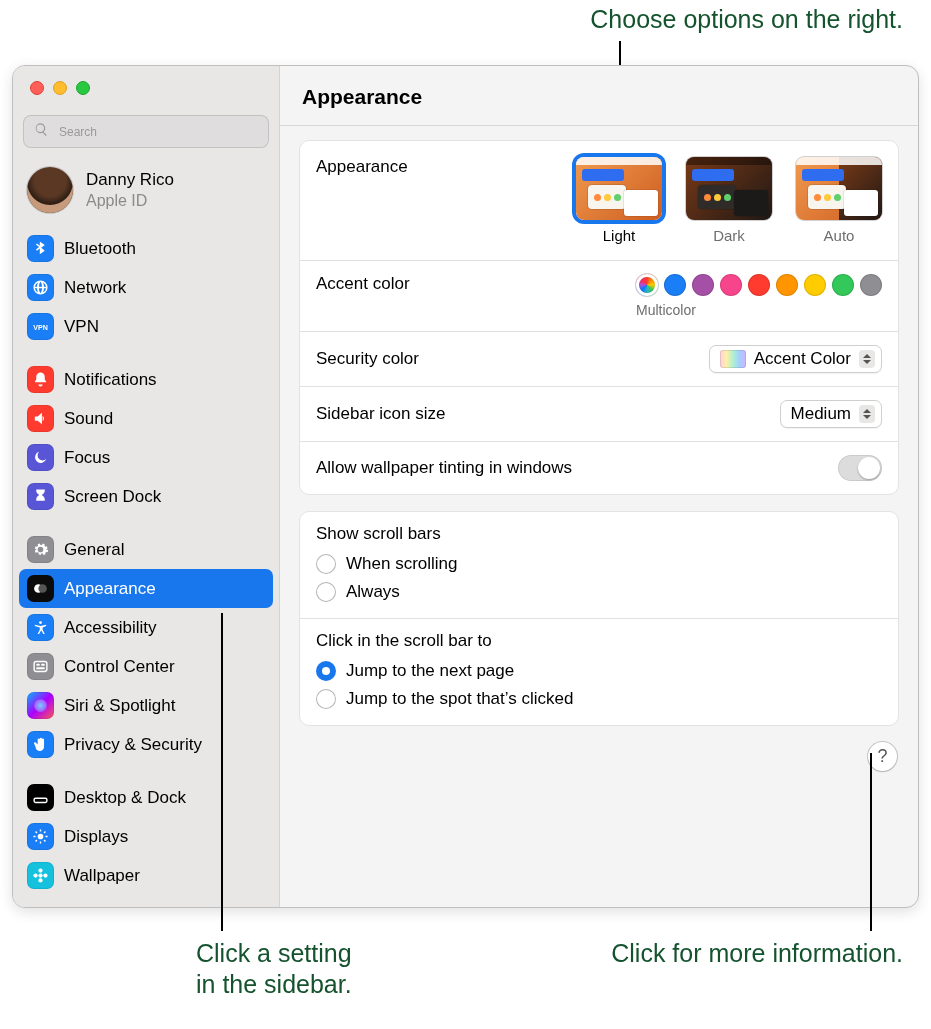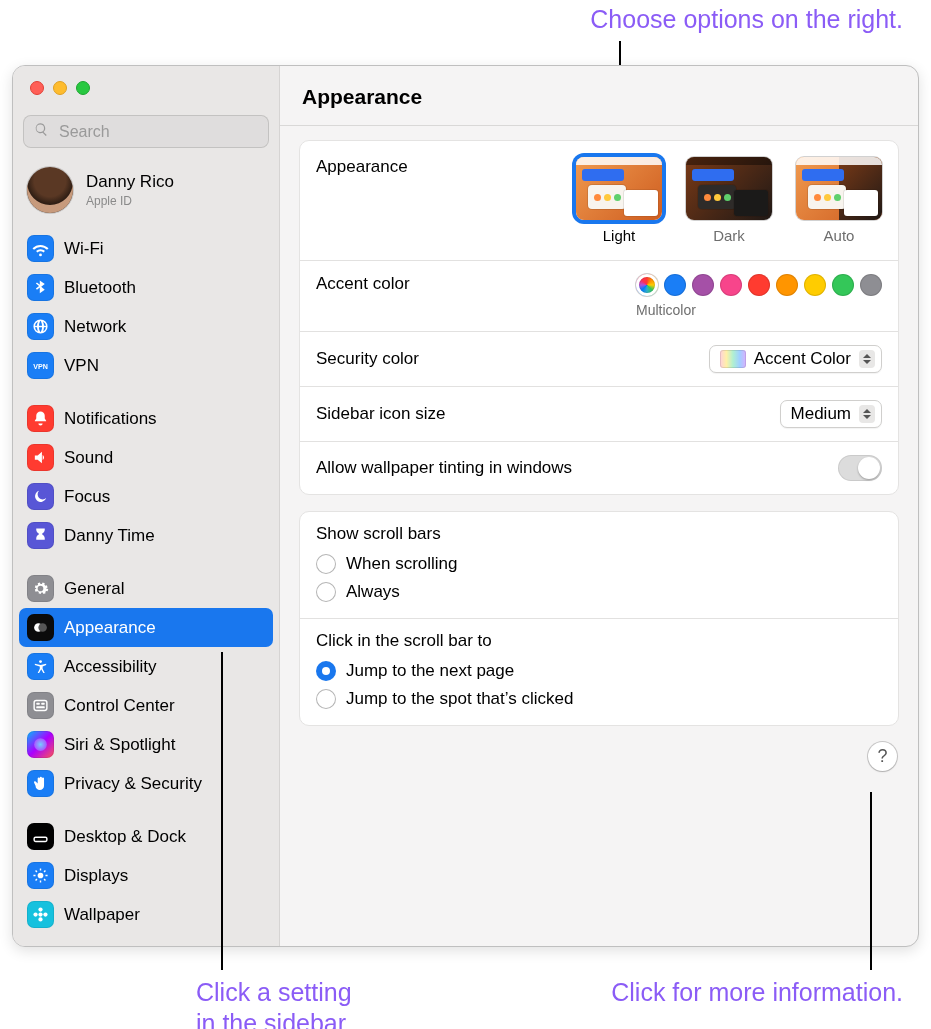--- a/index.html
+++ b/index.html
@@ -1,36 +1,36 @@
 <!DOCTYPE html>
 <html><head>
 <meta charset="utf-8">
 <style>
   :root { --sidebar-bg:#e9e7e6; --main-bg:#f5f4f4; --panel-bg:#ffffff; --sep:#e2e1e0; --blue:#1977ee; --text:#000; --subtle:#8a8a8a; }
   * { box-sizing:border-box; }
   body { margin:0; font-family:-apple-system,Helvetica,Arial,sans-serif; font-size:17px; color:#000; background:#fff; width:931px; }
-  .callout { font-size:25px; line-height:1.25; color:#8b5cf6; }
+  .callout { font-size:25px; line-height:1.25; color:#14532d; }
   .callout-top { position:relative; height:65px; }
   .callout-top .cap-line { position:absolute; left:619px; top:41px; width:2px; height:24px; background:#000; }
   .callout-top .lbl { position:absolute; right:28px; top:4px; text-align:right; }
   .window { margin:0 12px; width:907px; background:var(--main-bg); border:1px solid #bfbfbf; border-radius:13px; overflow:hidden; box-shadow:0 4px 14px rgba(0,0,0,.12); display:flex; }
   .sidebar { width:267px; background:var(--sidebar-bg); border-right:1px solid #d6d4d3; display:flex; flex-direction:column; }
   .traffic { display:flex; gap:9px; padding:15px 0 14px 17px; }
   .tl { width:14px; height:14px; border-radius:50%; }
   .tl.r { background:#ff5f57; border:1px solid #e14036; }
   .tl.y { background:#febc2e; border:1px solid #dfa023; }
   .tl.g { background:#28c840; border:1px solid #1ea631; }
   .search { margin:6px 10px 9px 10px; height:33px; border-radius:8px; background:rgba(0,0,0,.04); border:1px solid rgba(0,0,0,.13); display:flex; align-items:center; padding:0 10px; gap:8px; }
   .search svg { width:15px; height:15px; fill:#9a9a9a; }
-  .search input { border:none; background:transparent; outline:none; font-size:16px; color:#444; width:100%; }
+  .search input { border:none; background:transparent; outline:none; font-size:12px; color:#444; width:100%; }
   .search input::placeholder { color:#9a9a9a; }
   .acct { display:flex; align-items:center; gap:13px; padding:10px 14px 12px 14px; }
   .avatar { width:46px; height:46px; border-radius:50%; background:radial-gradient(circle at 50% 30%, #5a3824 0 40%, #2c1c13 60%); box-shadow:inset 0 -8px 0 #c79a7c, 0 0 0 1px rgba(0,0,0,.15); }
   .acct .nm { font-size:17px; }
-  .acct .sb { font-size:12px; color:var(--subtle); margin-top:2px; }
+  .acct .sb { font-size:16px; color:var(--subtle); margin-top:2px; }
   .navlist { padding:4px 6px 12px 6px; overflow:hidden; }
   .grp-gap { height:14px; }
   .navitem { display:flex; align-items:center; gap:10px; padding:6px 8px 6px 8px; border-radius:7px; cursor:default; }
   .navitem.sel { background:var(--blue); color:#fff; }
   .navitem .lbl { font-size:17px; }
   .ico { width:27px; height:27px; border-radius:7px; display:flex; align-items:center; justify-content:center; flex-shrink:0; box-shadow:inset 0 0 0 1px rgba(0,0,0,.08); }
   .ico svg { width:17px; height:17px; fill:#fff; }
   .main { flex:1; display:flex; flex-direction:column; }
   .header { padding:19px 22px 16px 22px; border-bottom:1px solid #d9d8d7; font-size:21px; font-weight:700; }
   .content { padding:14px 19px 18px 19px; }
@@ -114,62 +114,48 @@
     <div class="navlist" id="navlist">
         <div class="navitem">
           <span class="ico" style="background:#1a7ef6">
             <svg viewBox="0 0 24 24">
               <defs>
                 <radialGradient id="sg">
                   <stop offset="0" stop-color="#7cf"></stop>
                   <stop offset="1" stop-color="#a5f"></stop>
                 </radialGradient>
               </defs>
-              <path d="M12 19a2 2 0 110 4 2 2 0 010-4zm0-6c2.5 0 4.7 1 6.3 2.7l-2.1 2.1A6 6 0 0012 16a6 6 0 00-4.2 1.8l-2.1-2.1A9 9 0 0112 13zm0-6c4.4 0 8.4 1.8 11.3 4.7l-2.1 2.1A13 13 0 0012 10 13 13 0 002.8 13.8L.7 11.7A16 16 0 0112 7z"></path>
-            </svg>
-          </span>
-          <span class="lbl">Wi-Fi</span>
+              <path d="M11 2l7 5-5 4 5 4-7 5v-8l-4 3-1.5-1.5L10 10 5.5 6.5 7 5l4 3V2z"></path>
+            </svg>
+          </span>
+          <span class="lbl">Bluetooth</span>
         </div>
         <div class="navitem">
           <span class="ico" style="background:#1a7ef6">
             <svg viewBox="0 0 24 24">
               <defs>
                 <radialGradient id="sg">
                   <stop offset="0" stop-color="#7cf"></stop>
                   <stop offset="1" stop-color="#a5f"></stop>
                 </radialGradient>
               </defs>
-              <path d="M11 2l7 5-5 4 5 4-7 5v-8l-4 3-1.5-1.5L10 10 5.5 6.5 7 5l4 3V2z"></path>
-            </svg>
-          </span>
-          <span class="lbl">Bluetooth</span>
+              <path d="M12 2a10 10 0 100 20 10 10 0 000-20zm7.9 9h-3a16 16 0 00-1.4-6A8 8 0 0119.9 11zM12 4c1 1.3 2 3.7 2.2 7H9.8C10 7.7 11 5.3 12 4zM8.5 5a16 16 0 00-1.4 6h-3A8 8 0 018.5 5zM4.1 13h3c.2 2.5.7 4.6 1.4 6A8 8 0 014.1 13zM12 20c-1-1.3-2-3.7-2.2-7h4.4c-.2 3.3-1.2 5.7-2.2 7zm3.5-1c.7-1.4 1.2-3.5 1.4-6h3a8 8 0 01-4.4 6z"></path>
+            </svg>
+          </span>
+          <span class="lbl">Network</span>
         </div>
         <div class="navitem">
           <span class="ico" style="background:#1a7ef6">
             <svg viewBox="0 0 24 24">
               <defs>
                 <radialGradient id="sg">
                   <stop offset="0" stop-color="#7cf"></stop>
                   <stop offset="1" stop-color="#a5f"></stop>
                 </radialGradient>
               </defs>
-              <path d="M12 2a10 10 0 100 20 10 10 0 000-20zm7.9 9h-3a16 16 0 00-1.4-6A8 8 0 0119.9 11zM12 4c1 1.3 2 3.7 2.2 7H9.8C10 7.7 11 5.3 12 4zM8.5 5a16 16 0 00-1.4 6h-3A8 8 0 018.5 5zM4.1 13h3c.2 2.5.7 4.6 1.4 6A8 8 0 014.1 13zM12 20c-1-1.3-2-3.7-2.2-7h4.4c-.2 3.3-1.2 5.7-2.2 7zm3.5-1c.7-1.4 1.2-3.5 1.4-6h3a8 8 0 01-4.4 6z"></path>
-            </svg>
-          </span>
-          <span class="lbl">Network</span>
-        </div>
-        <div class="navitem">
-          <span class="ico" style="background:#1a7ef6">
-            <svg viewBox="0 0 24 24">
-              <defs>
-                <radialGradient id="sg">
-                  <stop offset="0" stop-color="#7cf"></stop>
-                  <stop offset="1" stop-color="#a5f"></stop>
-                </radialGradient>
-              </defs>
               <text x="12" y="17" text-anchor="middle" font-size="10" font-weight="700" fill="#fff">VPN</text>
             </svg>
           </span>
           <span class="lbl">VPN</span>
         </div>
         <div class="grp-gap"></div>
         <div class="navitem">
           <span class="ico" style="background:#ff3b30">
             <svg viewBox="0 0 24 24">
               <defs>
@@ -216,21 +202,21 @@
             <svg viewBox="0 0 24 24">
               <defs>
                 <radialGradient id="sg">
                   <stop offset="0" stop-color="#7cf"></stop>
                   <stop offset="1" stop-color="#a5f"></stop>
                 </radialGradient>
               </defs>
               <path d="M6 2h12v2c0 3-2 4-4 6 2 2 4 3 4 6v2H6v-2c0-3 2-4 4-6-2-2-4-3-4-6V2z"></path>
             </svg>
           </span>
-          <span class="lbl">Danny Time</span>
+          <span class="lbl">Screen Dock</span>
         </div>
         <div class="grp-gap"></div>
         <div class="navitem">
           <span class="ico" style="background:#8e8e93">
             <svg viewBox="0 0 24 24">
               <defs>
                 <radialGradient id="sg">
                   <stop offset="0" stop-color="#7cf"></stop>
                   <stop offset="1" stop-color="#a5f"></stop>
                 </radialGradient>

